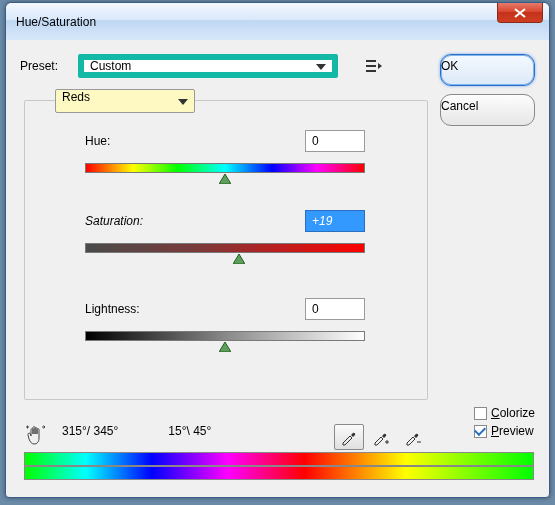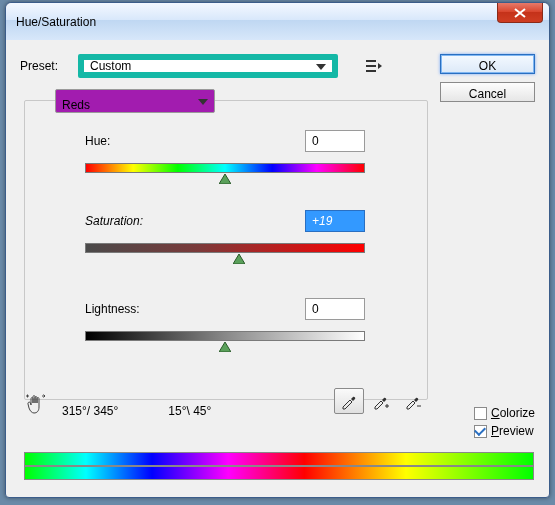--- a/index.html
+++ b/index.html
@@ -88,25 +88,25 @@
   .right-buttons {
     position: absolute;
     right: 14px;
     top: 14px;
     width: 95px;
     display: flex;
     flex-direction: column;
     gap: 8px;
   }
   .btn {
-    height: 20px;
+    height: 32px;
     border: 1px solid #8a8a8a;
-    border-radius: 0;
+    border-radius: 11px;
     background: linear-gradient(to bottom, #fdfdfd, #e6e6e6);
-    text-align: center;
+    text-align: left;
     line-height: 22px;
     cursor: pointer;
   }
   .btn.primary {
     border: 1px solid #2a6fc1;
     box-shadow: 0 0 0 1px #7fb6f2 inset, 0 0 3px rgba(0,100,255,0.5);
     background: linear-gradient(to bottom, #f4f9ff, #dce9f8);
   }
   .group {
     position: absolute;
@@ -114,27 +114,27 @@
     top: 60px;
     width: 404px;
     height: 300px;
     border: 1px solid #c8c8c8;
     border-radius: 2px;
   }
   .reds-select {
     position: absolute;
     top: -12px;
     left: 30px;
-    width: 160px;
+    width: 140px;
     height: 24px;
-    background: #a21caf;
+    background: #fef9c3;
     border: 1px solid #9a9a9a;
     border-radius: 2px;
     display: flex;
-    align-items: flex-end;
+    align-items: flex-start;
     padding: 0 6px;
     cursor: pointer;
   }
   .slider-block {
     position: absolute;
     left: 60px;
     width: 280px;
   }
   .slider-block.hue { top: 28px; }
   .slider-block.sat { top: 108px; font-style: italic; }
@@ -181,25 +181,25 @@
     position: absolute;
     top: 9px;
     width: 12px;
     height: 10px;
     transform: translateX(-50%);
   }
   .slider-thumb svg { width: 12px; height: 10px; }
   .bottom-row {
     position: absolute;
     left: 18px;
-    top: 348px;
+    top: 384px;
     width: 404px;
     height: 30px;
     display: flex;
-    align-items: flex-end;
+    align-items: flex-start;
   }
   .hand-icon { width: 28px; cursor: pointer; }
   .angles { margin-left: 10px; }
   .eyedroppers {
     position: absolute;
     right: 0;
     top: 0;
     display: flex;
     gap: 2px;
   }

